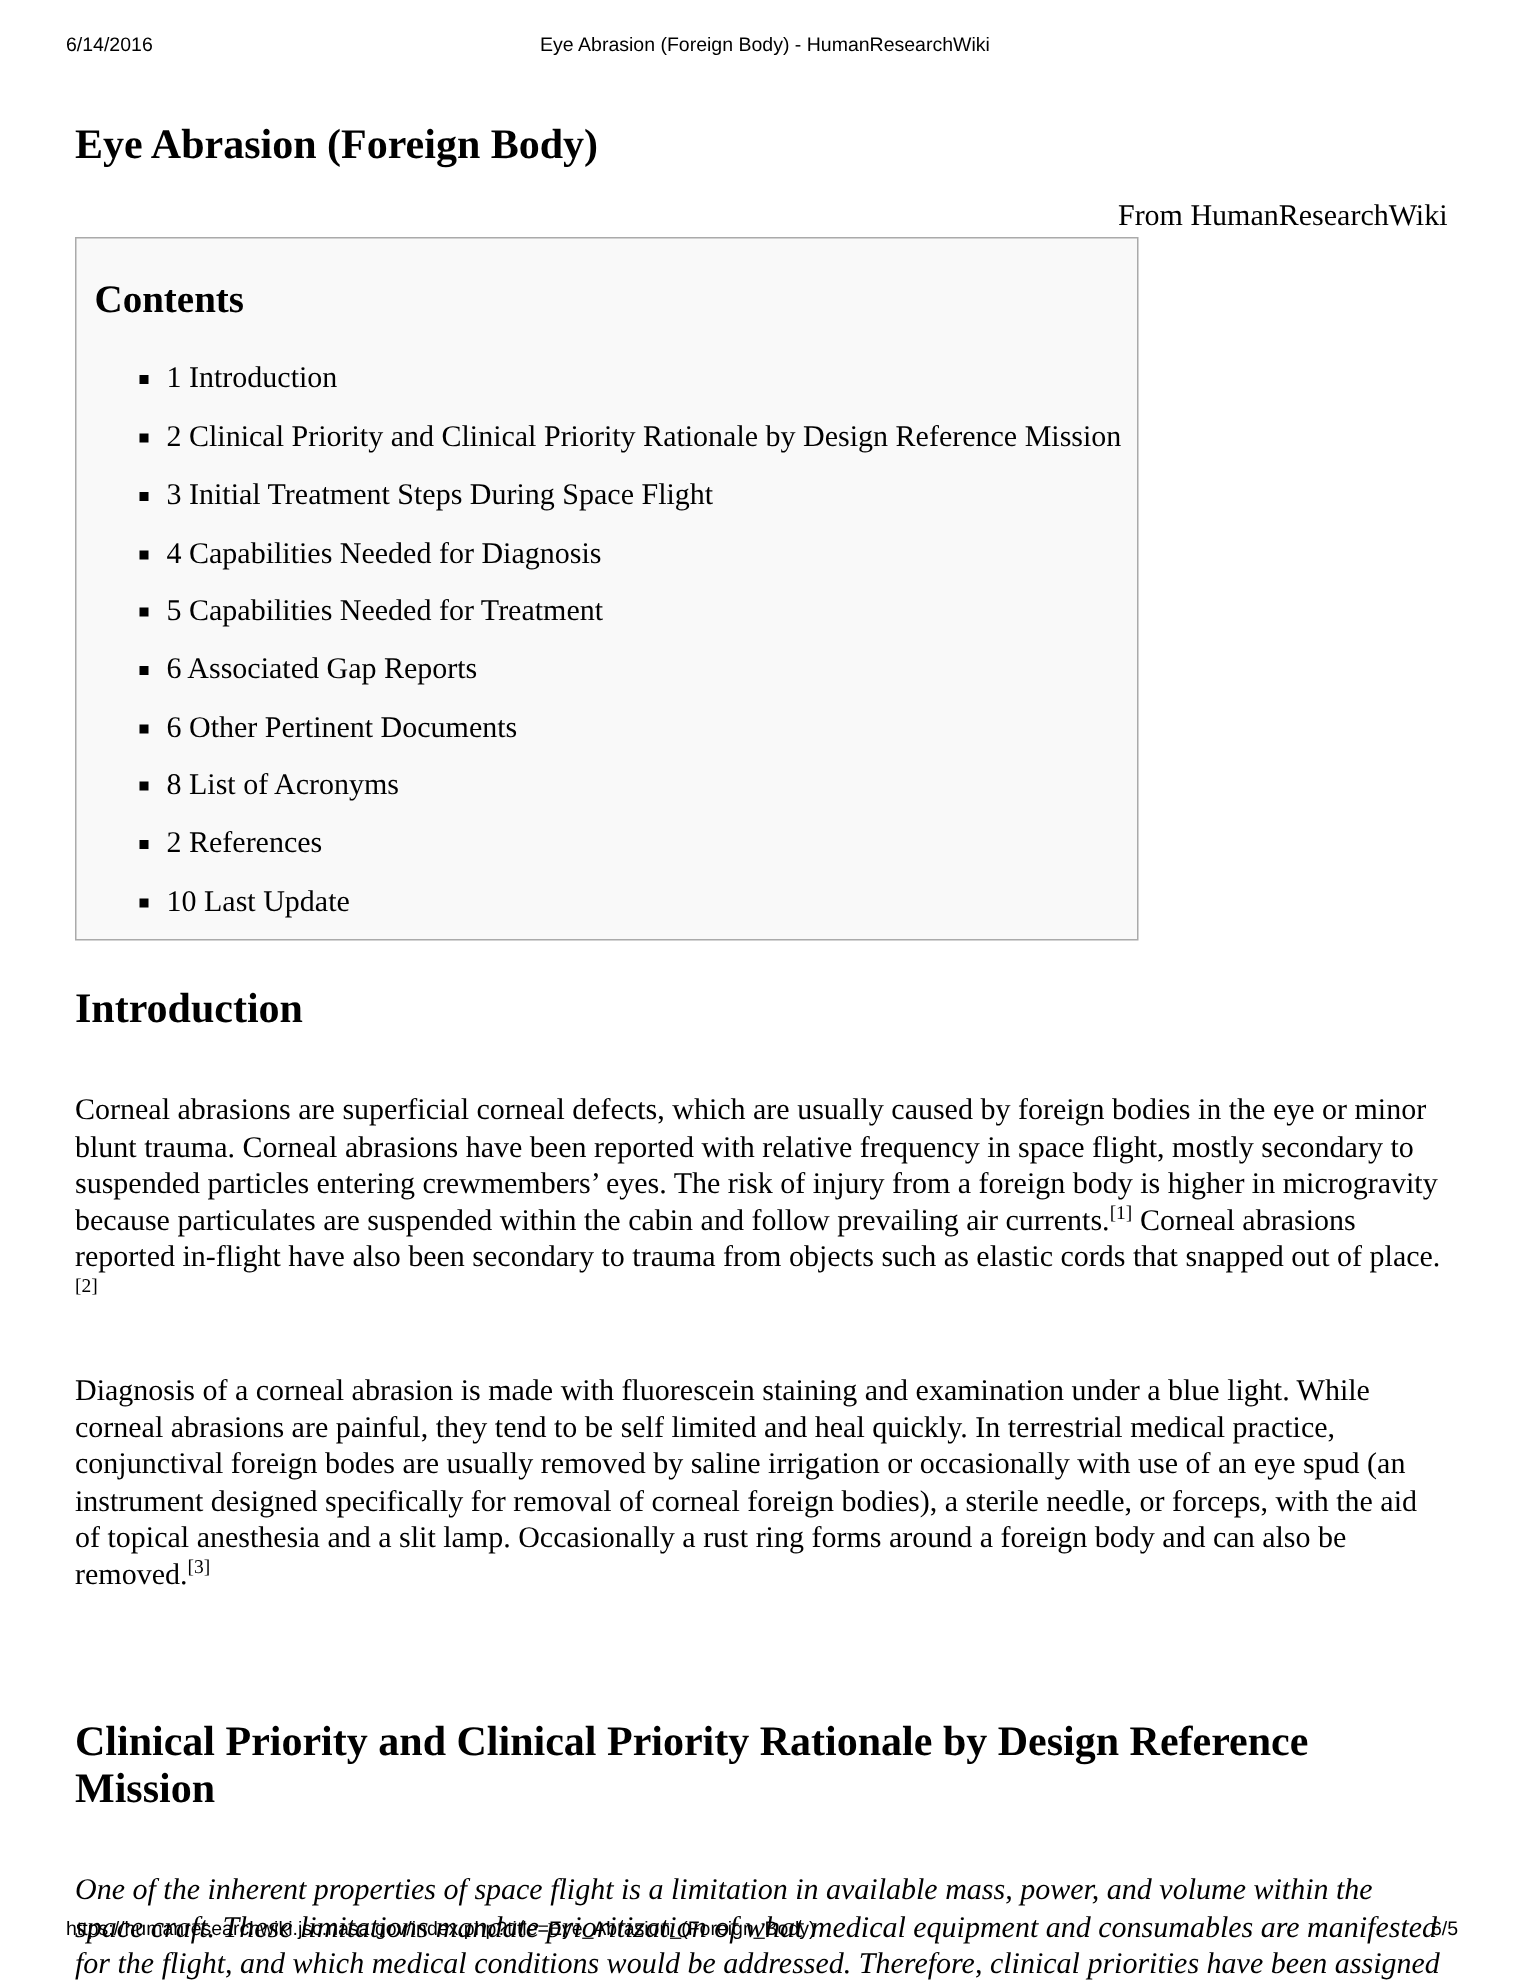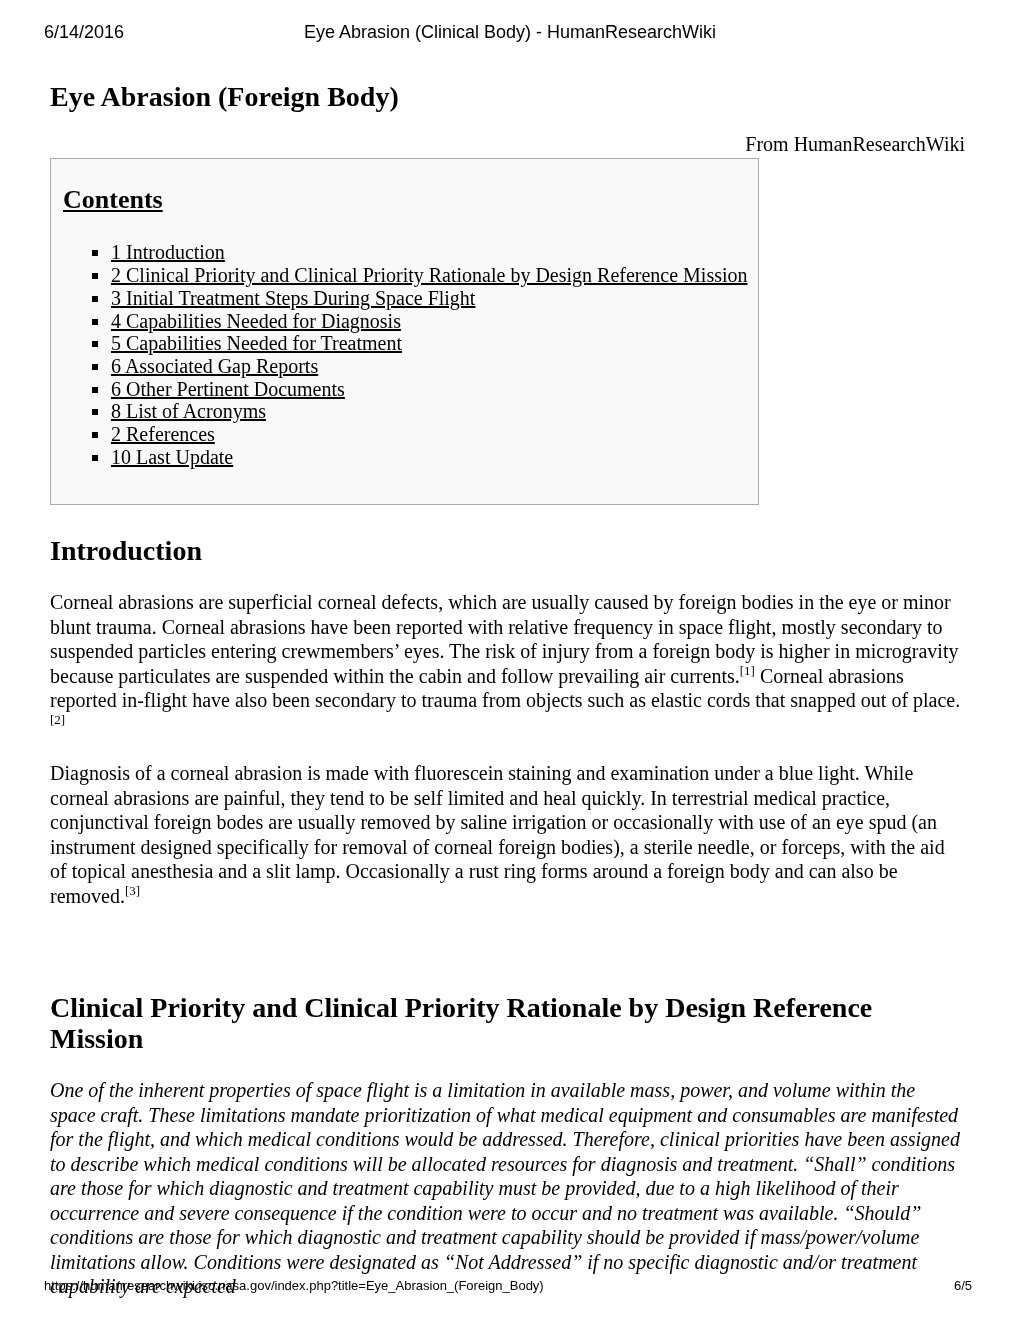--- a/index.html
+++ b/index.html
@@ -16,21 +16,21 @@
     font-family: "Liberation Serif", "DejaVu Serif", serif;
   }
   
   .print-header {
     position: absolute;
     top: 22px;
     left: 44px;
     right: 44px;
     height: 18px;
     font-family: "Liberation Sans", "DejaVu Sans", sans-serif;
-    font-size: 18px;
+    font-size: 13px;
   }
   .ph-date { position: absolute; left: 0; top: 0; }
   .ph-title { position: absolute; left: 0; right: 0; top: 0; text-align: center; }
   .print-footer {
     position: absolute;
     left: 44px;
     right: 48px;
     top: 1278px;
     display: flex;
     justify-content: space-between;
@@ -54,66 +54,65 @@
   .from {
     font-size: 20px;
     line-height: 23px;
     margin-top: 22px;
     text-align: right;
   }
   .toc {
     margin-top: 2px;
     background: #f9f9f9;
     border: 1px solid #aaaaaa;
-    padding: 14px 10px 36px 12px;
+    padding: 14px 10px 14px 12px;
     display: block;
     width: fit-content;
     max-width: 100%;
-    text-decoration: underline;
   }
   .toc-title {
     font-size: 26px;
     font-weight: bold;
     margin: 12px 0 0 0;
     line-height: 30px;
   }
   .toc ul {
     list-style: square;
     margin: 26px 0 0 0;
     padding: 0 0 0 48px;
     font-size: 20px;
     line-height: 22.7px;
   }
-  .toc li { padding: 0; }
+  .toc li { padding: 0; margin-top: 16px; }
   #sections h2 {
     font-size: 28px;
     font-weight: bold;
     line-height: 31px;
     margin: 84px 0 0 0;
   }
   #sections h2:first-child { margin-top: 30px; }
   #sections p {
     font-size: 20px;
     line-height: 24.5px;
-    margin: 24px 0 0 0;
+    margin: 40px 0 0 0;
     text-align: left;
   }
   #sections p.italic { font-style: italic; }
   sup {
     font-size: 13px;
     line-height: 0;
     vertical-align: super;
   }
 </style>
 </head>
 <body>
 
 <div class="print-header">
   <span class="ph-date">6/14/2016</span>
-  <span class="ph-title">Eye Abrasion (Clinical Body) - HumanResearchWiki</span>
+  <span class="ph-title">Eye Abrasion (Foreign Body) - HumanResearchWiki</span>
 </div>
 
 <div class="content">
   <h1>Eye Abrasion (Foreign Body)</h1>
   <div class="from">From HumanResearchWiki</div>
 
   <div class="toc">
     <div class="toc-title">Contents</div>
     <ul id="toc-list">
         <li>1 Introduction</li>

